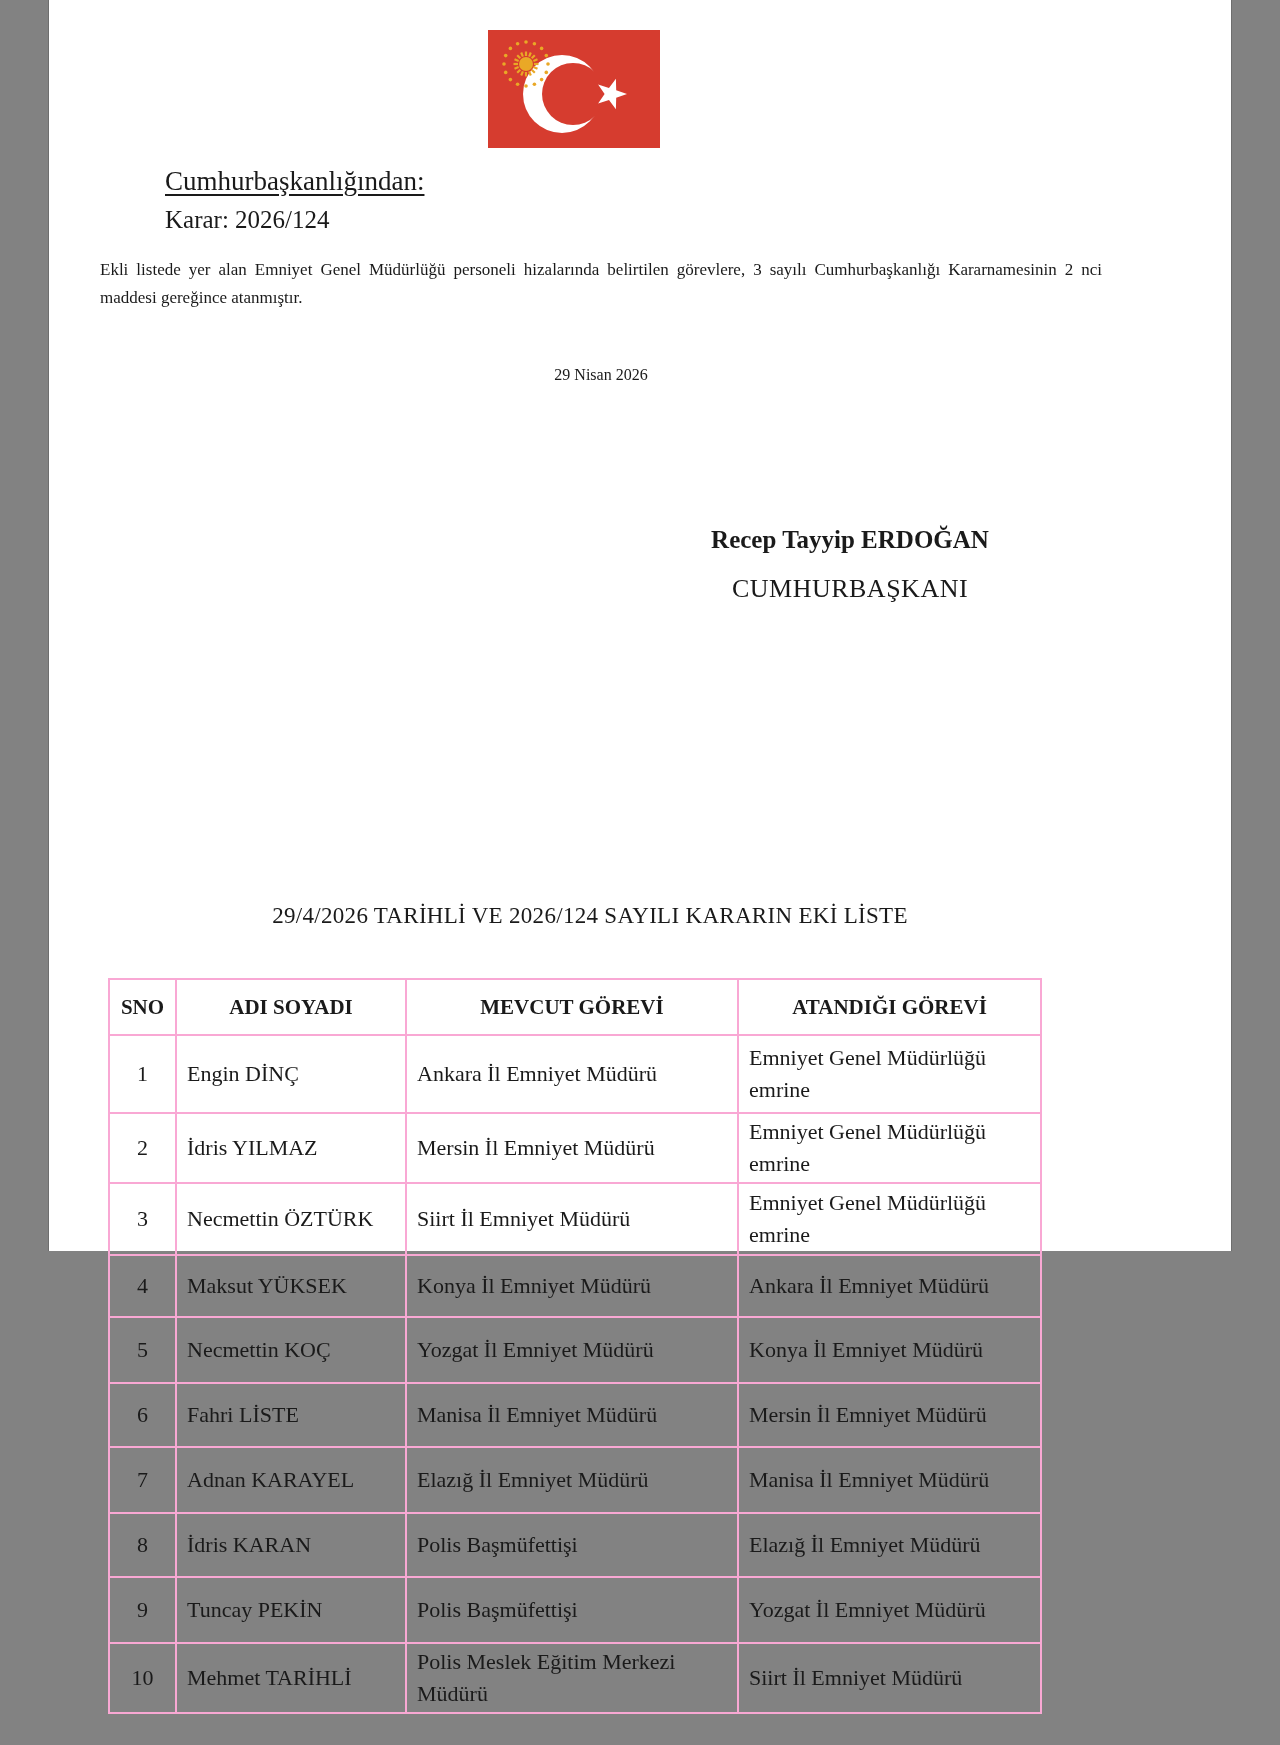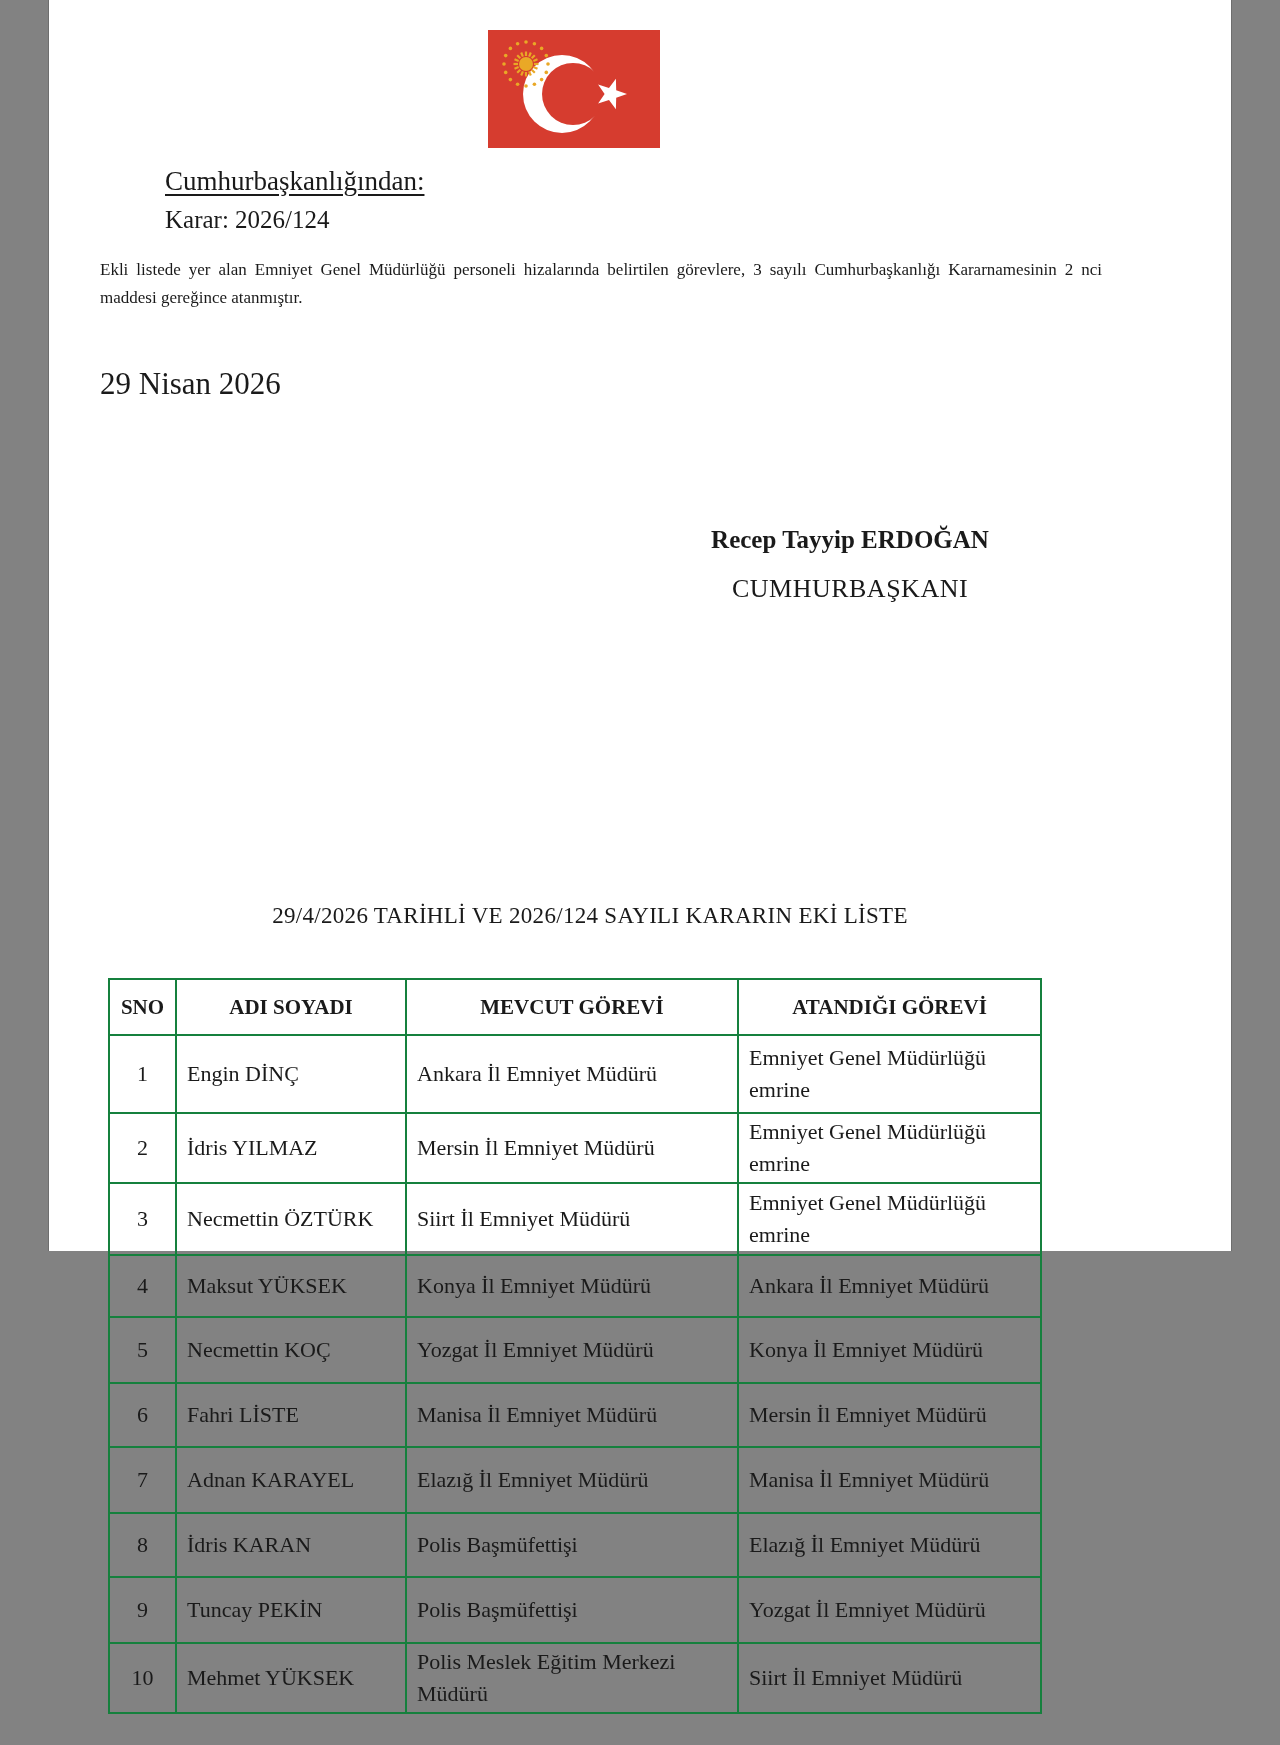--- a/index.html
+++ b/index.html
@@ -29,21 +29,21 @@
     position:absolute;left:117px;top:206px;
     font-size:25px;font-weight:normal;
   }
   .body-par{
     position:absolute;left:52px;top:256px;width:1002px;
     font-size:17px;line-height:1.62;
     text-align:justify;
   }
   .date-line{
     position:absolute;left:52px;top:366px;width:1002px;
-    font-size:31px;
+    font-size:16px;text-align:center;
   }
   .sig-name{
     position:absolute;left:592px;top:526px;width:420px;
     font-size:25px;font-weight:bold;text-align:center;
   }
   .sig-title{
     position:absolute;left:592px;top:574px;width:420px;
     font-size:26px;text-align:center;letter-spacing:0.5px;
   }
   .list-title{
@@ -51,21 +51,21 @@
     font-size:23px;text-align:center;letter-spacing:0.3px;
   }
   table.decree{
     position:absolute;left:60px;top:978px;
     width:932px;
     border-collapse:collapse;
     table-layout:fixed;
     font-size:22px;
   }
   table.decree th, table.decree td{
-    border:2px solid #15803d;
+    border:2px solid #f9a8d4;
     padding:2px 10px;
     vertical-align:middle;
     line-height:1.45;
     overflow:hidden;
     margin-left:46px;
   }
   table.decree th{
     font-size:21px;font-weight:bold;text-align:center;padding:2px 4px;
   }
   td.c-no{text-align:center;padding:2px 2px;}
@@ -198,20 +198,20 @@
         <td class="c-assigned">Elazığ İl Emniyet Müdürü</td>
       </tr>
       <tr style="height:66px">
         <td class="c-no">9</td>
         <td class="c-name">Tuncay PEKİN</td>
         <td class="c-current">Polis Başmüfettişi</td>
         <td class="c-assigned">Yozgat İl Emniyet Müdürü</td>
       </tr>
       <tr style="height:69px">
         <td class="c-no">10</td>
-        <td class="c-name">Mehmet YÜKSEK</td>
+        <td class="c-name">Mehmet TARİHLİ</td>
         <td class="c-current">Polis Meslek Eğitim Merkezi Müdürü</td>
         <td class="c-assigned">Siirt İl Emniyet Müdürü</td>
       </tr>
     </tbody>
   </table>
 
 </div>
 
 </body></html>

